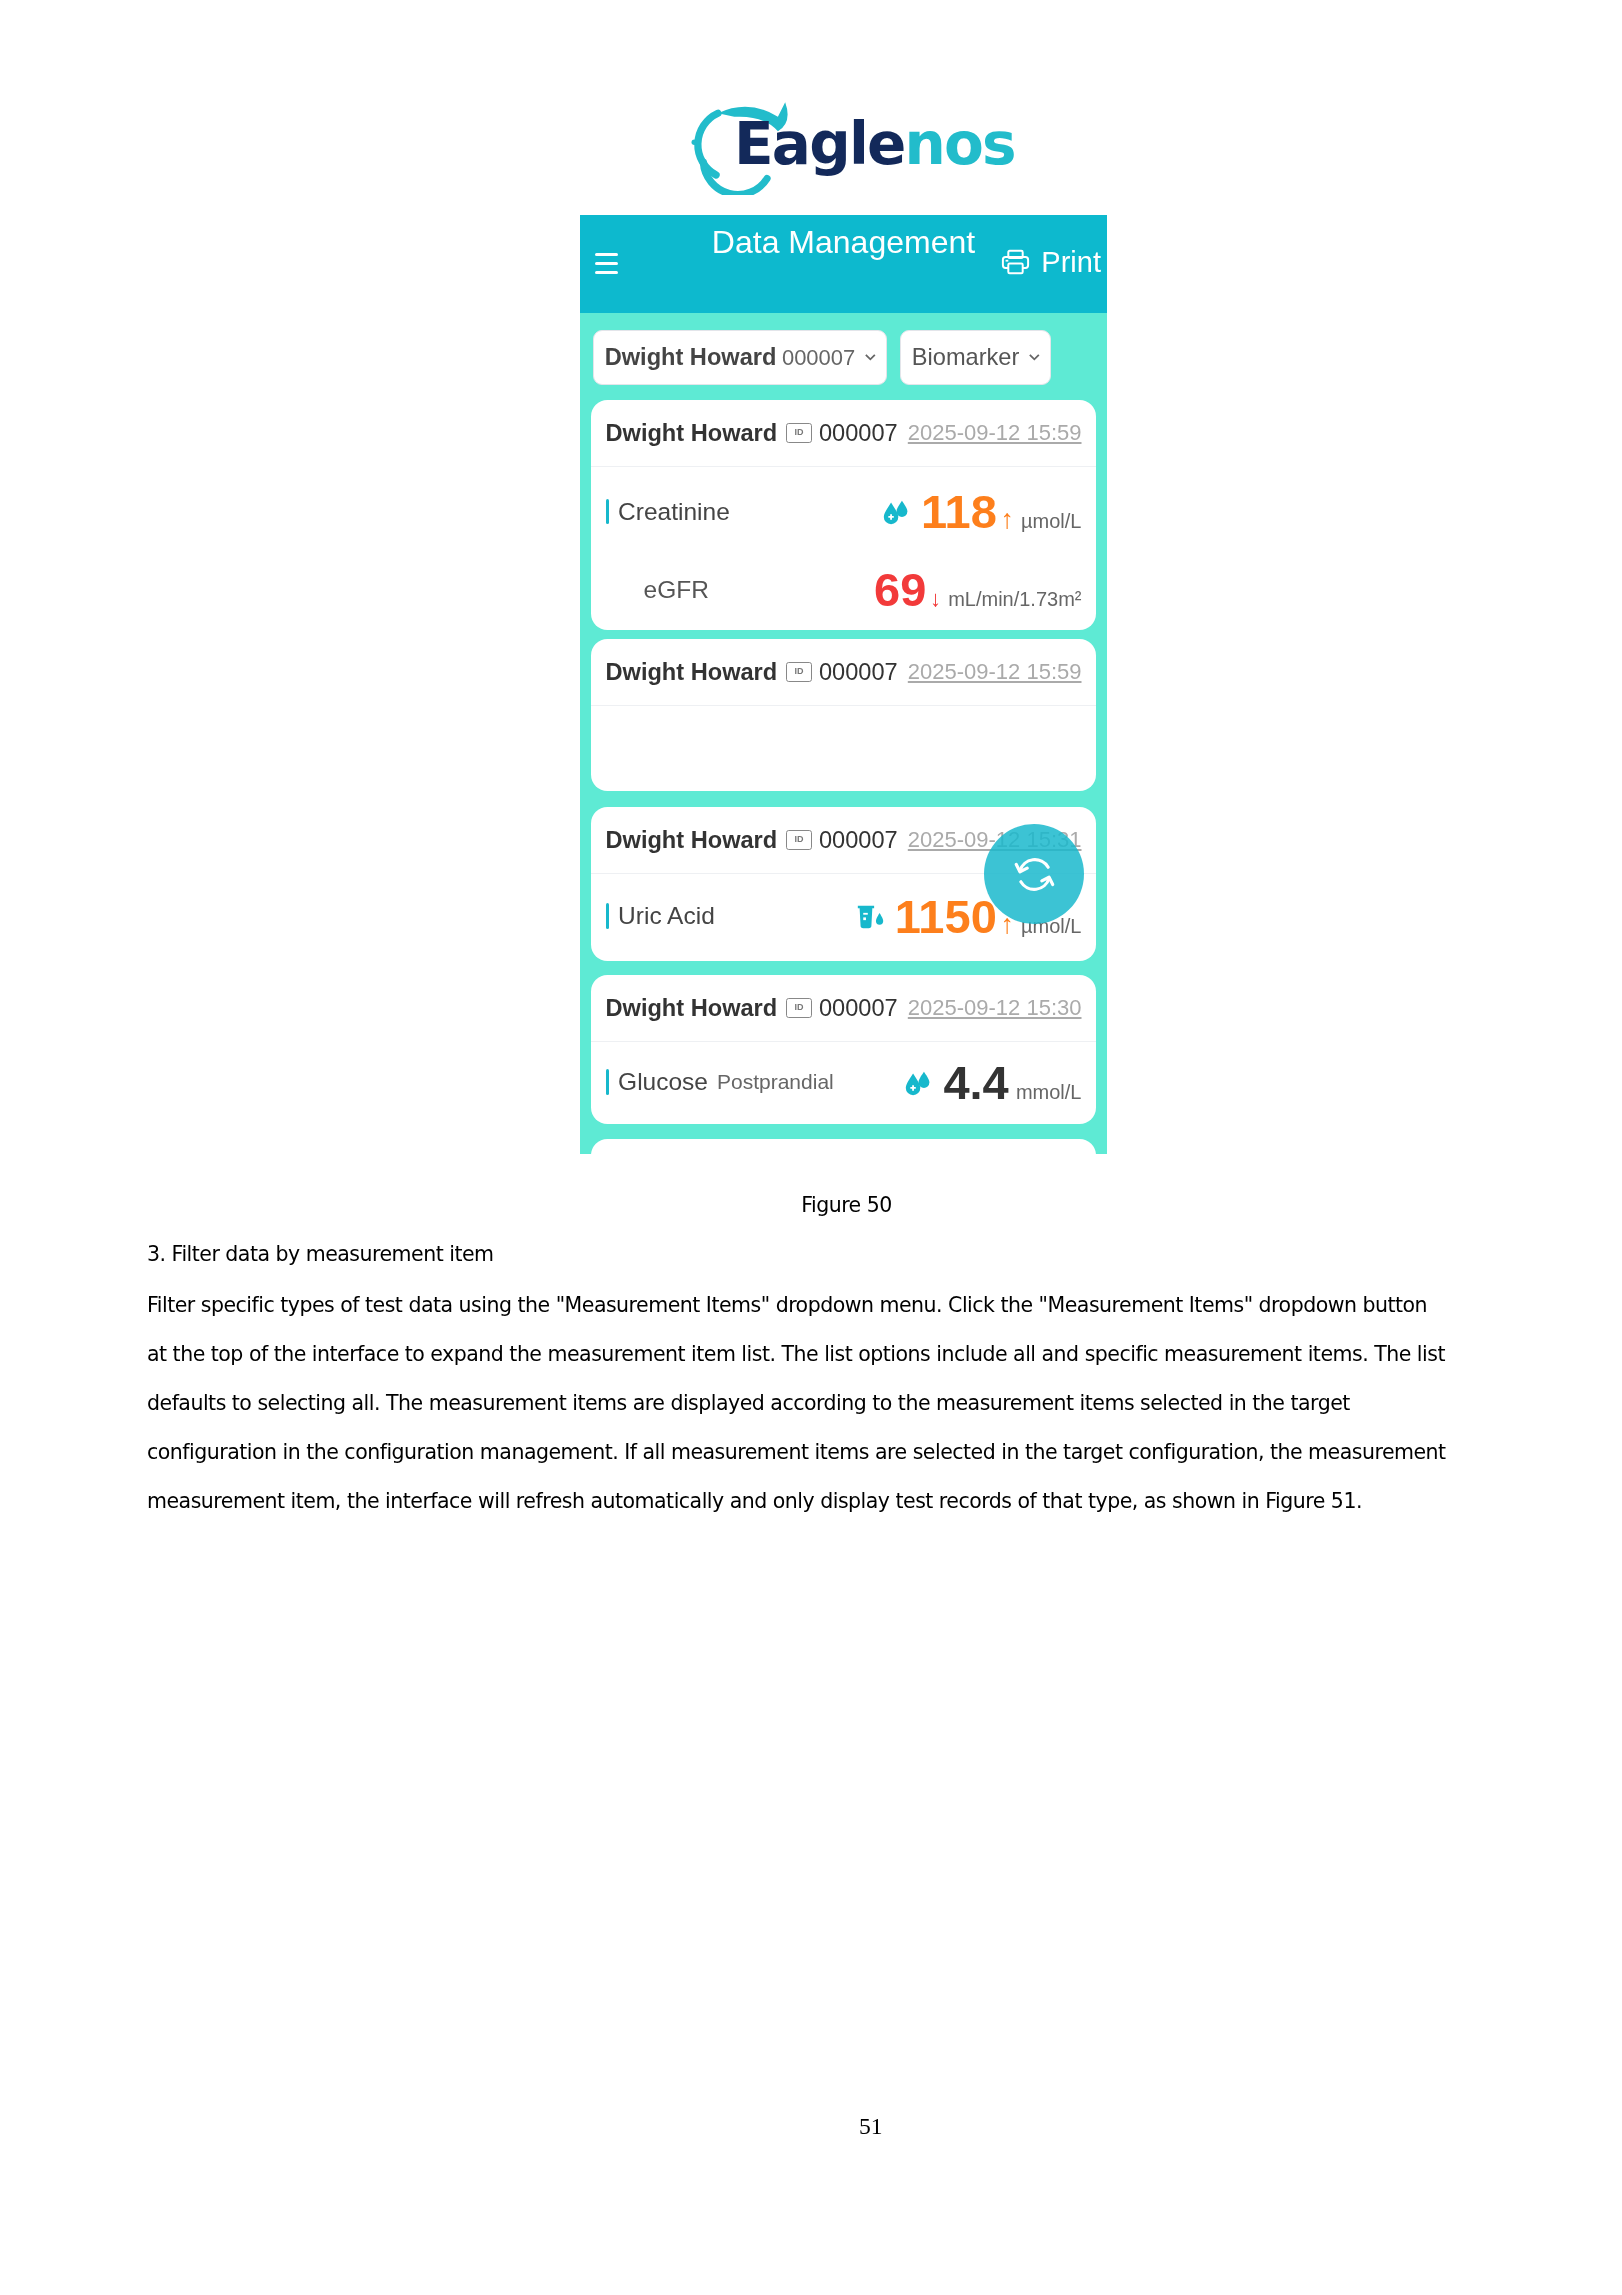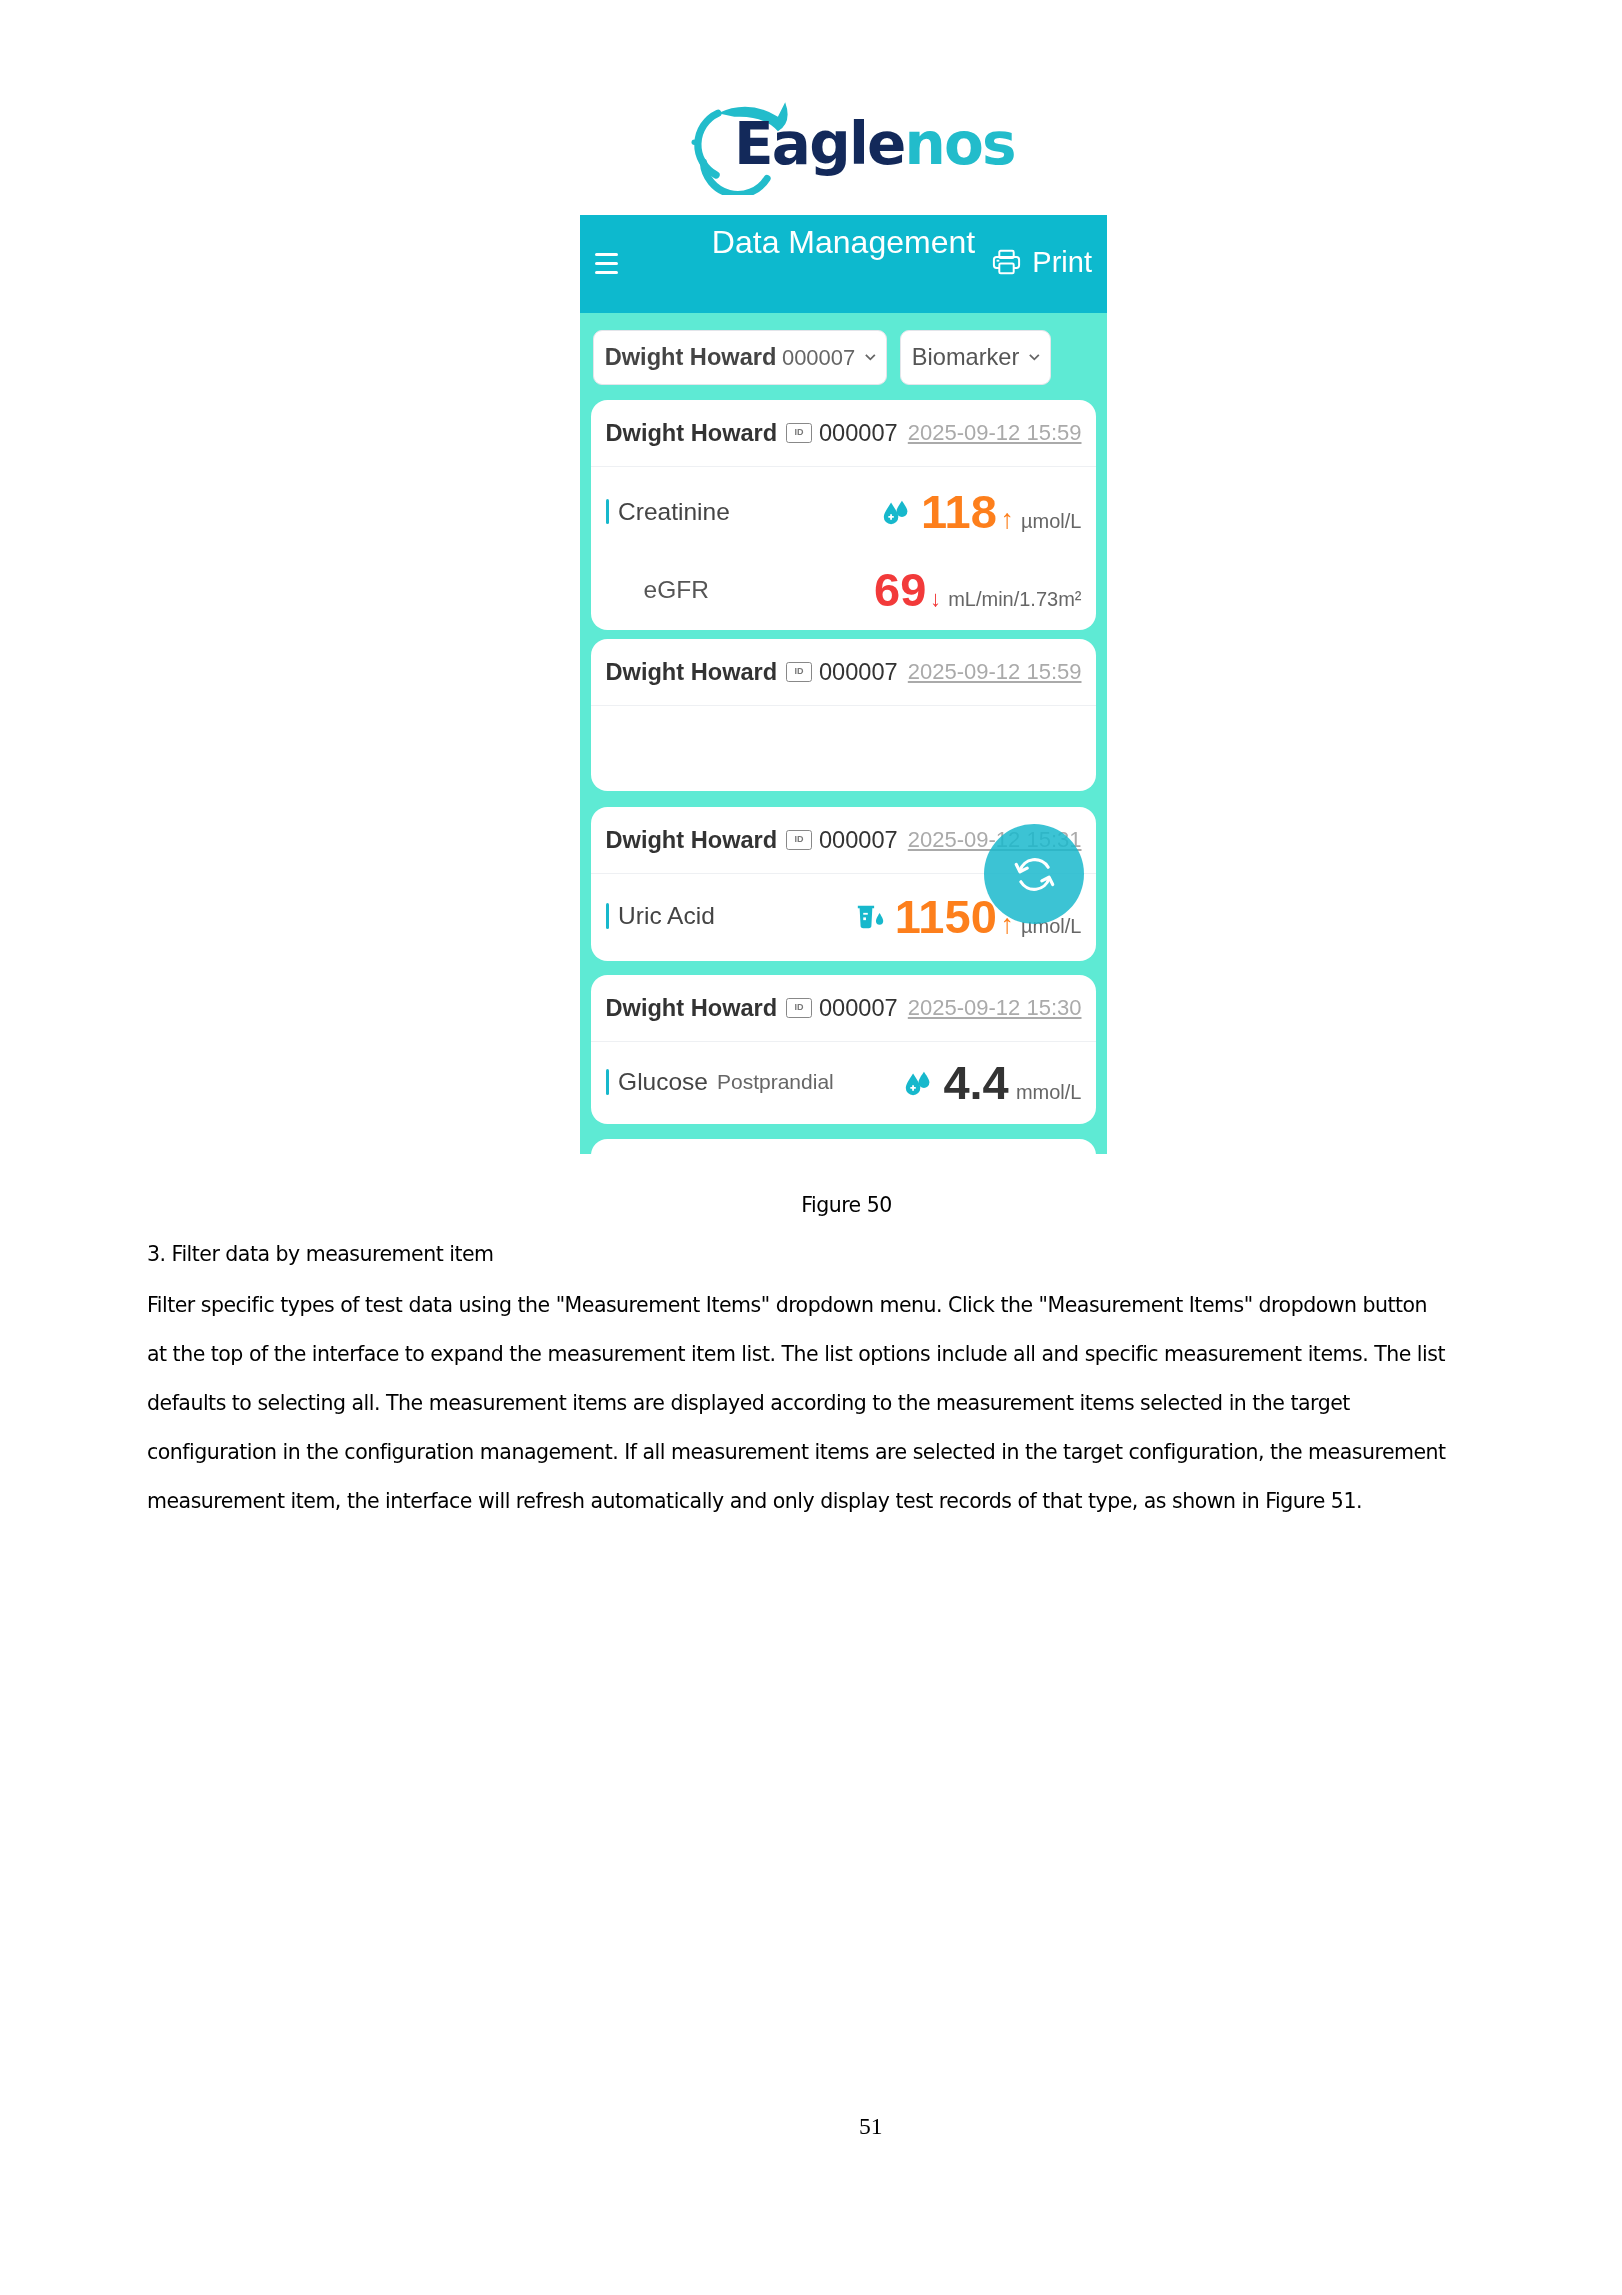--- a/index.html
+++ b/index.html
@@ -15,21 +15,21 @@
 
   
   .phone { position: absolute; left: 580px; top: 215px; width: 527px; height: 939px; background: #5eead4; overflow: hidden; }
   .app-header { position: absolute; left: 0; top: 0; width: 527px; height: 98px; background: #0db9ce; color: #fff; }
   .hamburger { position: absolute; left: 14.5px; top: 38px; width: 23.6px; height: 22px; }
   .hamburger span { position: absolute; left: 0; width: 23.6px; height: 2.7px; background: #fff; border-radius: 1.8px; }
   .hamburger span:nth-child(1) { top: 0; }
   .hamburger span:nth-child(2) { top: 9px; }
   .hamburger span:nth-child(3) { top: 18px; }
   .app-title { position: absolute; left: 127px; width: 273px; top: 7.3px; text-align: center; font-size: 32px; line-height: 40px; font-weight: normal; }
-  .print-btn { position: absolute; right: 15px; top: 29px; display: flex; align-items: center; gap: 11px; font-size: 29px; line-height: 36px; }
+  .print-btn { position: absolute; right: 6px; top: 29px; display: flex; align-items: center; gap: 11px; font-size: 29px; line-height: 36px; }
   .print-btn svg { width: 29px; height: 27px; display: block; }
 
   .filters { position: absolute; top: 115px; left: 12.7px; display: flex; gap: 12.7px; }
   .dropdown { height: 55px; background: #fff; border: 1.4px solid #e3e5ea; border-radius: 9px; display: flex; align-items: center; padding: 0 9px 0 11px; font-size: 23.6px; color: #555; gap: 5.5px; }
   .dropdown .bold { font-weight: bold; color: #444; }
   .dropdown .sub { color: #666; font-size: 22px; }
   .chev { width: 12.7px; height: 9px; display: inline-block; margin-left: 3.6px; }
 
   .card { position: absolute; left: 11px; width: 505px; background: #fff; border-radius: 16.4px; }
   .card-head { height: 67px; display: flex; align-items: center; padding: 0 14.5px; border-bottom: 1.8px solid #eef0f3; font-size: 23.6px; color: #333; }

